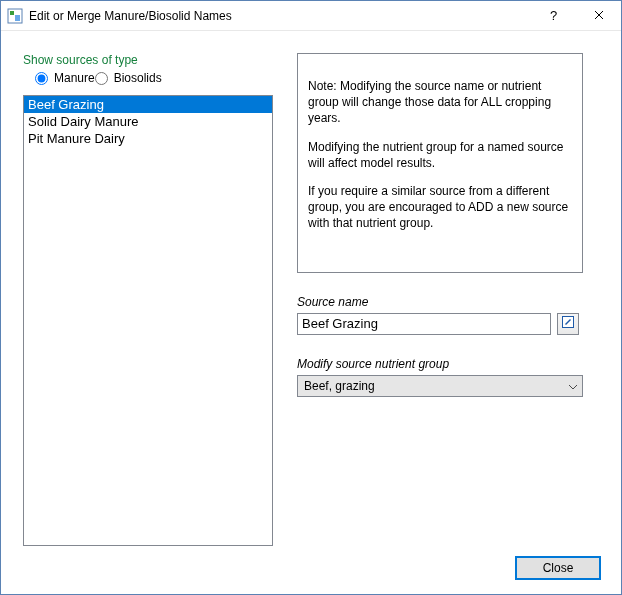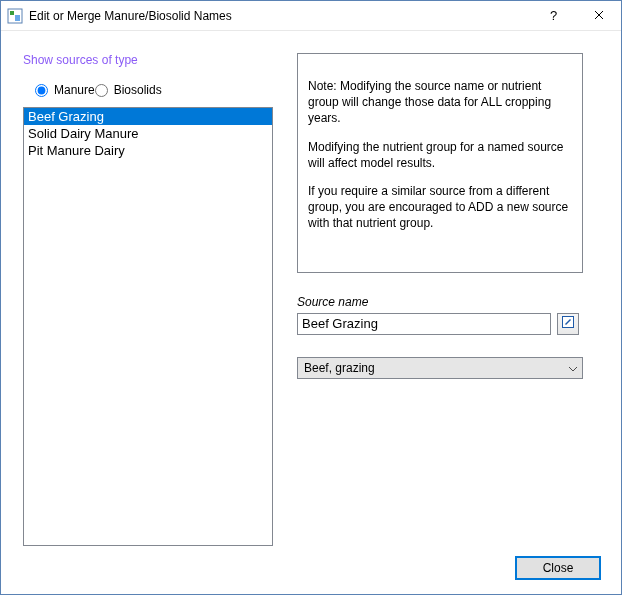--- a/index.html
+++ b/index.html
@@ -58,22 +58,22 @@
     display: flex;
     flex-direction: column;
   }
   .right {
     flex: 1;
     display: flex;
     flex-direction: column;
   }
   .group-label {
     font-size: 12px;
-    margin-bottom: 16px;
-    color: #8b5cf6;
+    margin-bottom: 4px;
+    color: #15803d;
   }
   .radios {
     display: flex;
     margin: 0 0 10px 12px;
     align-items: flex-start;
   }
   .radio-item { display: flex; align-items: center; gap: 6px; }
   .radio-item input { margin: 0; }
   .listbox {
     flex: 1;
@@ -223,20 +223,21 @@
           <button class="edit-btn">
             <span>
               <svg width="14" height="14" viewBox="0 0 14 14">
                 <rect x="1.5" y="1.5" width="11" height="11" fill="#fff" stroke="#1e5aa8" stroke-width="1"></rect>
                 <path d="M4 9 L9 4 L10 5 L5 10 Z" fill="#1e5aa8"></path>
               </svg>
             </span>
           </button>
         </div>
 
+        <div class="field-label">Modify source nutrient group</div>
         <div class="select-wrap">
           <div class="select-face">Beef, grazing</div>
           <span class="chev">
             <svg width="8" height="5" viewBox="0 0 8 5">
                 <path d="M0 0 L4 4 L8 0" fill="none" stroke="#4a4a4a" stroke-width="1"></path>
               </svg>
           </span>
         </div>
       </div>
 

